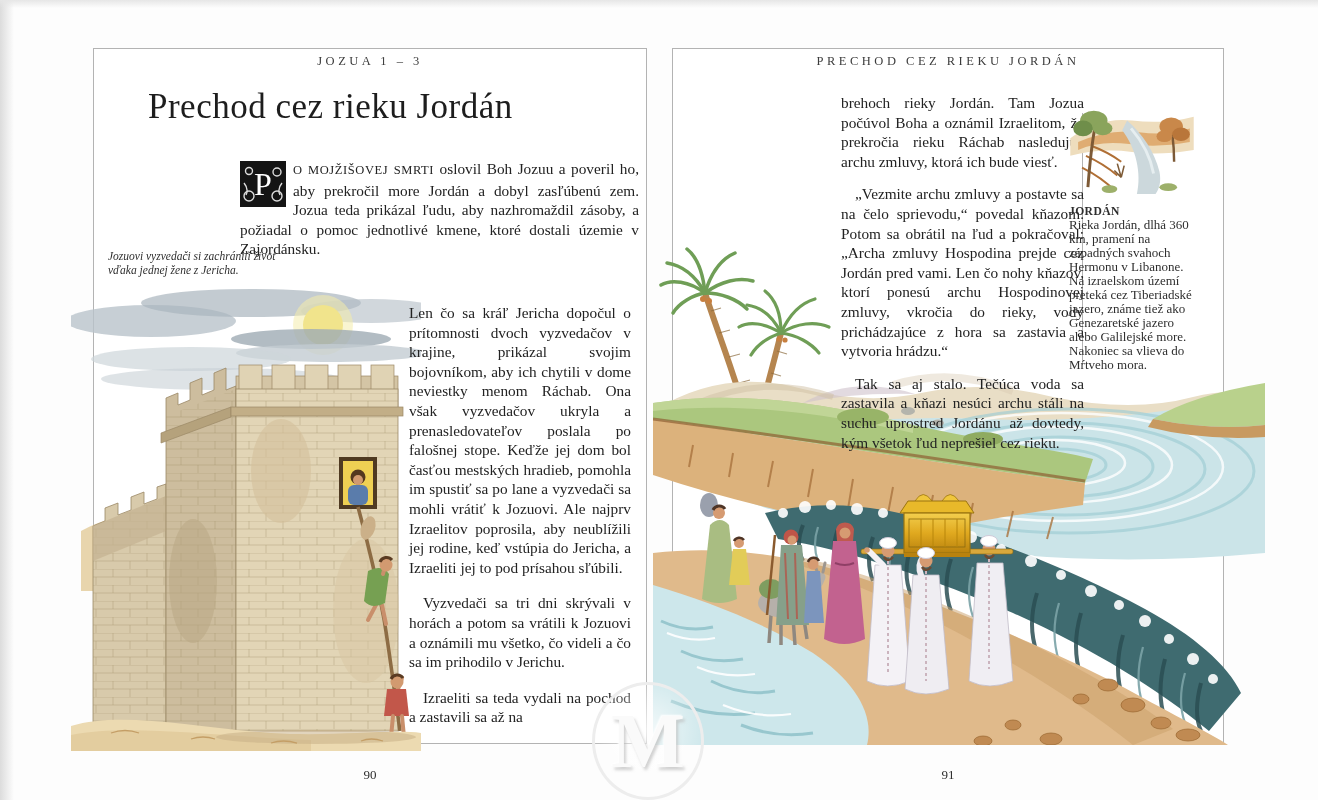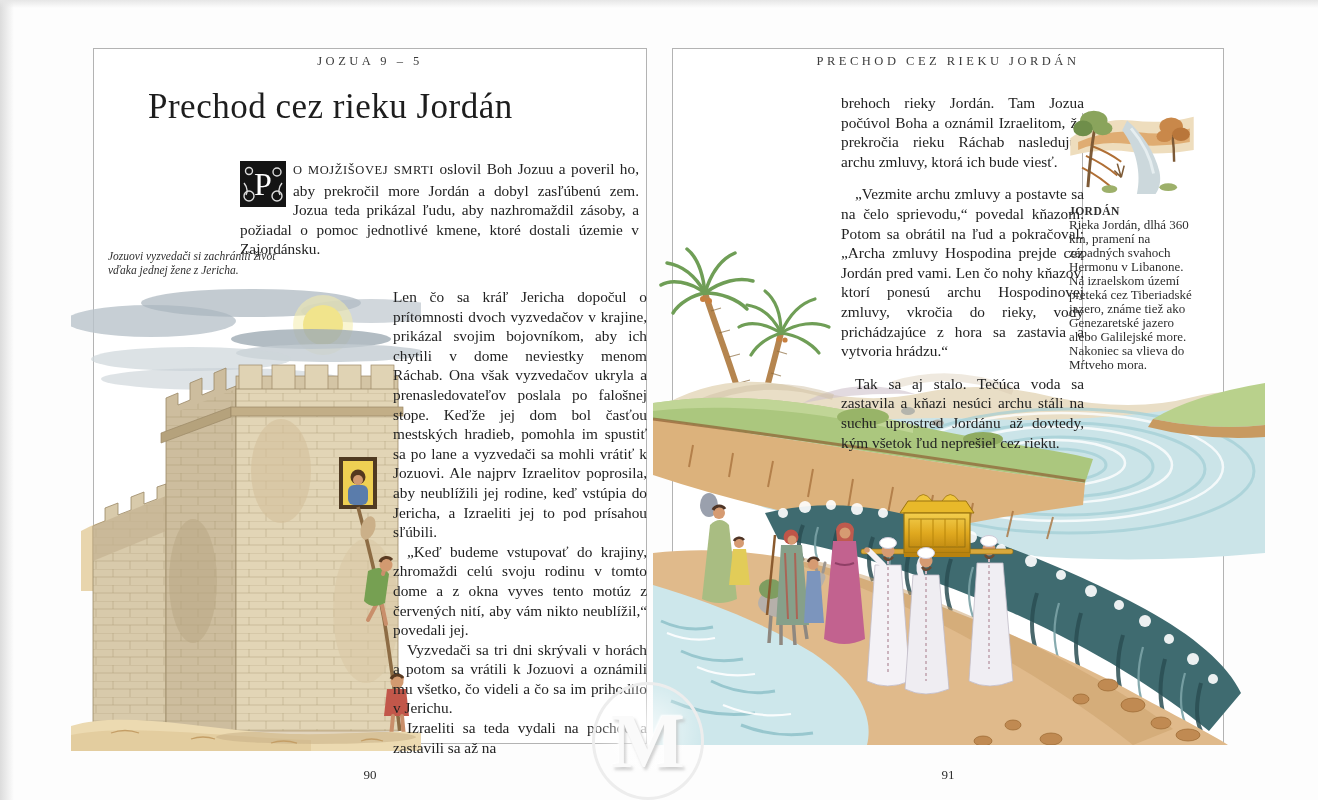--- a/index.html
+++ b/index.html
@@ -31,21 +31,21 @@
   .dropcap{float:left;width:46px;height:46px;margin:2px 7px 0 0;}
   .smallcaps{font-size:12.5px;letter-spacing:.6px;margin-top:7px;}
 
   .margin-caption{position:absolute;left:14px;top:200px;width:176px;
     font-style:italic;font-size:11.5px;line-height:14px;text-align:left;color:#2e2e2e;}
 
   .tower-illo{position:absolute;left:-23px;top:232px;width:350px;height:470px;z-index:2;}
 
   .left-column{position:absolute;left:299px;top:238px;width:254px;
     font-size:15.3px;line-height:19.6px;text-align:justify;z-index:3;}
-  .left-column p{margin:0;}
+  .left-column p{margin:16px;}
   .left-column p.indent{text-indent:14px;}
 
   .page-number{position:absolute;top:700px;left:0;width:100%;text-align:center;
     font-size:13px;color:#2e2e2e;margin-top:18px;}
 
   .right-text{position:absolute;left:16px;top:44px;width:395px;
     font-size:15.3px;line-height:19.6px;text-align:justify;z-index:3;}
   .right-text p{margin:0;}
   .right-text p.indent{text-indent:14px;margin-top:13px;}
   .palm-spacer{float:left;width:152px;height:240px;margin-top:128px;}
@@ -67,21 +67,21 @@
   .watermark span{font-size:78px;font-weight:bold;color:#fafafa;line-height:1;
     text-shadow:2px 3px 3px rgba(185,185,185,.65), -1px -1px 2px #ffffff;}
 </style>
 </head>
 <body>
 
 <div class="scan-edge-left"></div>
 <div class="scan-edge-top"></div>
 
 <div class="page-frame left">
-  <div class="page-header">JOZUA 9 – 5</div>
+  <div class="page-header">JOZUA 1 – 3</div>
   <div class="chapter-title">Prechod cez rieku Jordán</div>
 
   <div class="intro">
     <p>
       <svg class="dropcap" viewBox="0 0 46 46">
         <rect x="0" y="0" width="46" height="46" fill="#141414"></rect>
         <g fill="none" stroke="#ffffff" stroke-width="1.4" opacity=".85">
           <circle cx="9" cy="35" r="5"></circle>
             <circle cx="37" cy="11" r="4"></circle>
           <circle cx="37" cy="35" r="5"></circle>
@@ -164,21 +164,20 @@
     <g>
       <path d="M0 445 C 50 430 120 446 200 452 C 260 456 320 448 350 452 L 350 470 L 0 470 Z" fill="#ecdab1"></path>
       <path d="M0 470 L0 454 C 60 442 150 456 240 459 L 240 470 Z" fill="#e3cd9f"></path>
       <ellipse cx="245" cy="456" rx="100" ry="7" fill="#c9b186" opacity=".55"></ellipse>
       <path d="M40 452 q 14 -5 28 0 M120 458 q 12 -4 24 0 M200 462 q 12 -4 26 0 M290 460 q 10 -4 22 0" stroke="#c49e66" stroke-width="1.3" fill="none"></path>
     </g>
   </svg>
 
   <div class="left-column">
     <p>Len čo sa kráľ Jericha dopočul o prítomnosti dvoch vyzvedačov v krajine, prikázal svojim bojovníkom, aby ich chytili v dome neviestky menom Ráchab. Ona však vyzvedačov ukryla a prenasledovateľov poslala po falošnej stope. Keďže jej dom bol časťou mestských hradieb, pomohla im spustiť sa po lane a vyzvedači sa mohli vrátiť k Jozuovi. Ale najprv Izraelitov poprosila, aby neublížili jej rodine, keď vstúpia do Jericha, a Izraeliti jej to pod prísahou sľúbili.</p>
-    <p class="indent">„Keď budeme vstupovať do krajiny, zhromaždi celú svoju rodinu v tomto dome a z okna vyves tento motúz z červených nití, aby vám nikto neublížil,“ povedali jej.</p>
     <p class="indent">Vyzvedači sa tri dni skrývali v horách a potom sa vrátili k Jozuovi a oznámili mu všetko, čo videli a čo sa im prihodilo v Jerichu.</p>
     <p class="indent">Izraeliti sa teda vydali na pochod a zastavili sa až na</p>
   </div>
 
   <div class="page-number">90</div>
 </div>
 
 <div class="page-frame right">
   <div class="page-header">PRECHOD CEZ RIEKU JORDÁN</div>
 

